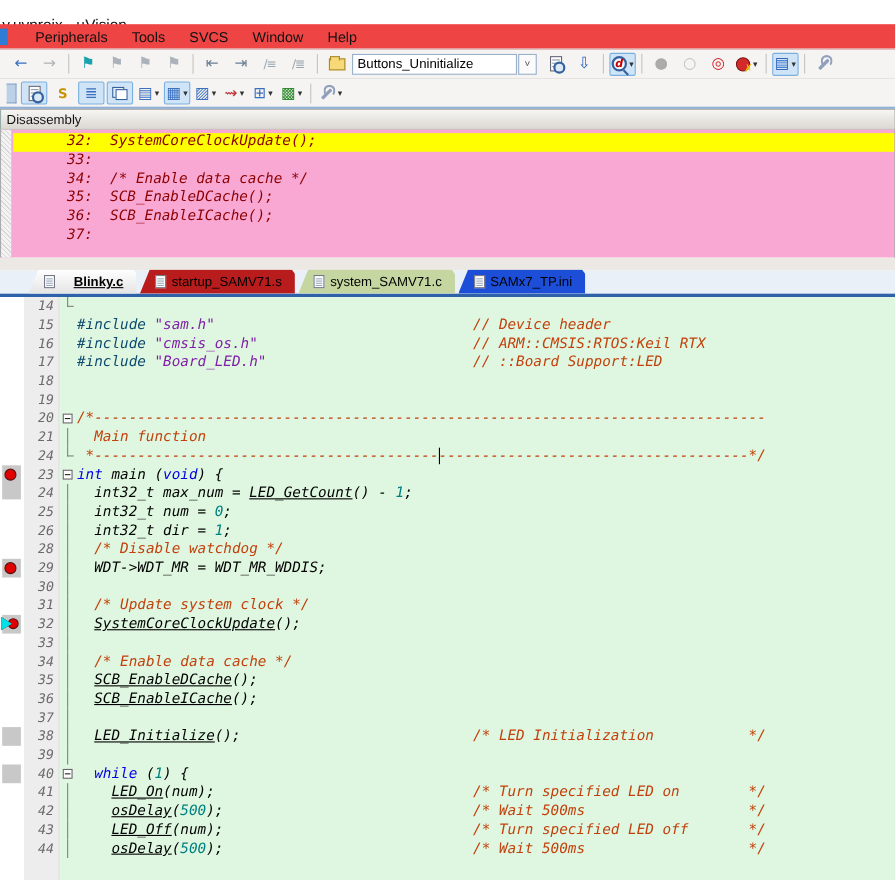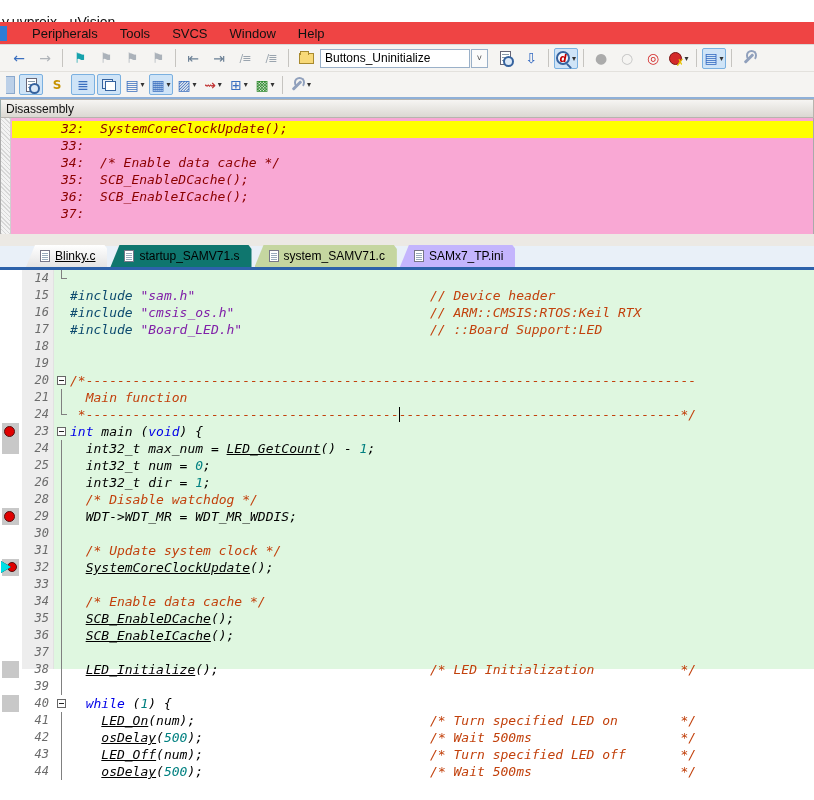--- a/index.html
+++ b/index.html
@@ -77,29 +77,29 @@
   .disasm-line.hl { background:#ffff00; }
 
   .splitter { height:12px; background:#ece9e4; }
 
   
   .tabbar { height:24px; background:#e9f0f8; border-bottom:3px solid #2d62aa;
     display:flex; align-items:flex-end; padding-left:26px; }
   .tab { height:22px; display:flex; align-items:center; padding:0 12px 0 14px;
     font-size:12px; color:#000; clip-path:polygon(9px 0, calc(100% - 3px) 0, 100% 4px, 100% 100%, 0 100%);
     margin-right:3px; white-space:nowrap; }
-  .tab.active { background:linear-gradient(#ffffff,#e4e4e4); font-weight:normal;
-    text-decoration:underline; }
+  .tab.active { background:linear-gradient(#ffffff,#e4e4e4); font-weight:bold;
+    text-decoration:underline;gap:12px; }
   .tab-icon { width:10px; height:12px; background:#fff; border:1px solid #778;
     position:relative; margin-right:5px; flex:none; }
   .tab-icon::before { content:""; position:absolute; left:1px; top:2px; right:1px; height:1px;
     background:#9ab; box-shadow:0 2px 0 #9ab, 0 4px 0 #9ab, 0 6px 0 #9ab; }
 
   
-  .editor { position:relative; height:399px; background:#dff7e0;
+  .editor { position:relative; height:530px; background:#dff7e0;
     font:italic 13px/17px "DejaVu Sans Mono", monospace; }
   .ed-marginbg { position:absolute; left:0; top:0; bottom:0; width:22px; background:#ffffff; }
   .ed-gutterbg { position:absolute; left:22px; top:0; bottom:0; width:32px; background:#ededed;
     border-right:1px solid #e2e2e2; }
   .ed-line { position:relative; height:17px; display:flex; white-space:pre; }
   .ln-margin { width:22px; flex:none; position:relative; }
   .ln-num { width:32px; flex:none; text-align:right; padding-right:5px; color:#6b6b6b;
     font-size:12px; position:relative; }
   .ln-fold { width:16px; flex:none; position:relative; }
   .ln-code { flex:1; position:relative; color:#000; }
@@ -276,29 +276,29 @@
     </div>
 </div>
 
 <div class="splitter"></div>
 
 <div class="tabbar" id="tabbar">
     <div class="tab active">
       <span class="tab-icon"></span>
       <span>Blinky.c</span>
     </div>
-    <div class="tab" style="background: #0f766e;">
+    <div class="tab" style="background: #b91c1c;">
       <span class="tab-icon"></span>
       <span>startup_SAMV71.s</span>
     </div>
     <div class="tab" style="background: rgb(197, 214, 160);">
       <span class="tab-icon"></span>
       <span>system_SAMV71.c</span>
     </div>
-    <div class="tab" style="background: #c4b5fd;">
+    <div class="tab" style="background: #1d4ed8;">
       <span class="tab-icon"></span>
       <span>SAMx7_TP.ini</span>
     </div>
   </div>
 
 <div class="editor">
   <div class="ed-marginbg"></div>
   <div class="ed-gutterbg"></div>
   <div id="ed-lines" style="position:relative;">
       <div class="ed-line"><span class="ln-margin"></span><span class="ln-num">14</span><span class="ln-fold"><span class="fold-end"></span></span><span class="ln-code"></span></div>

